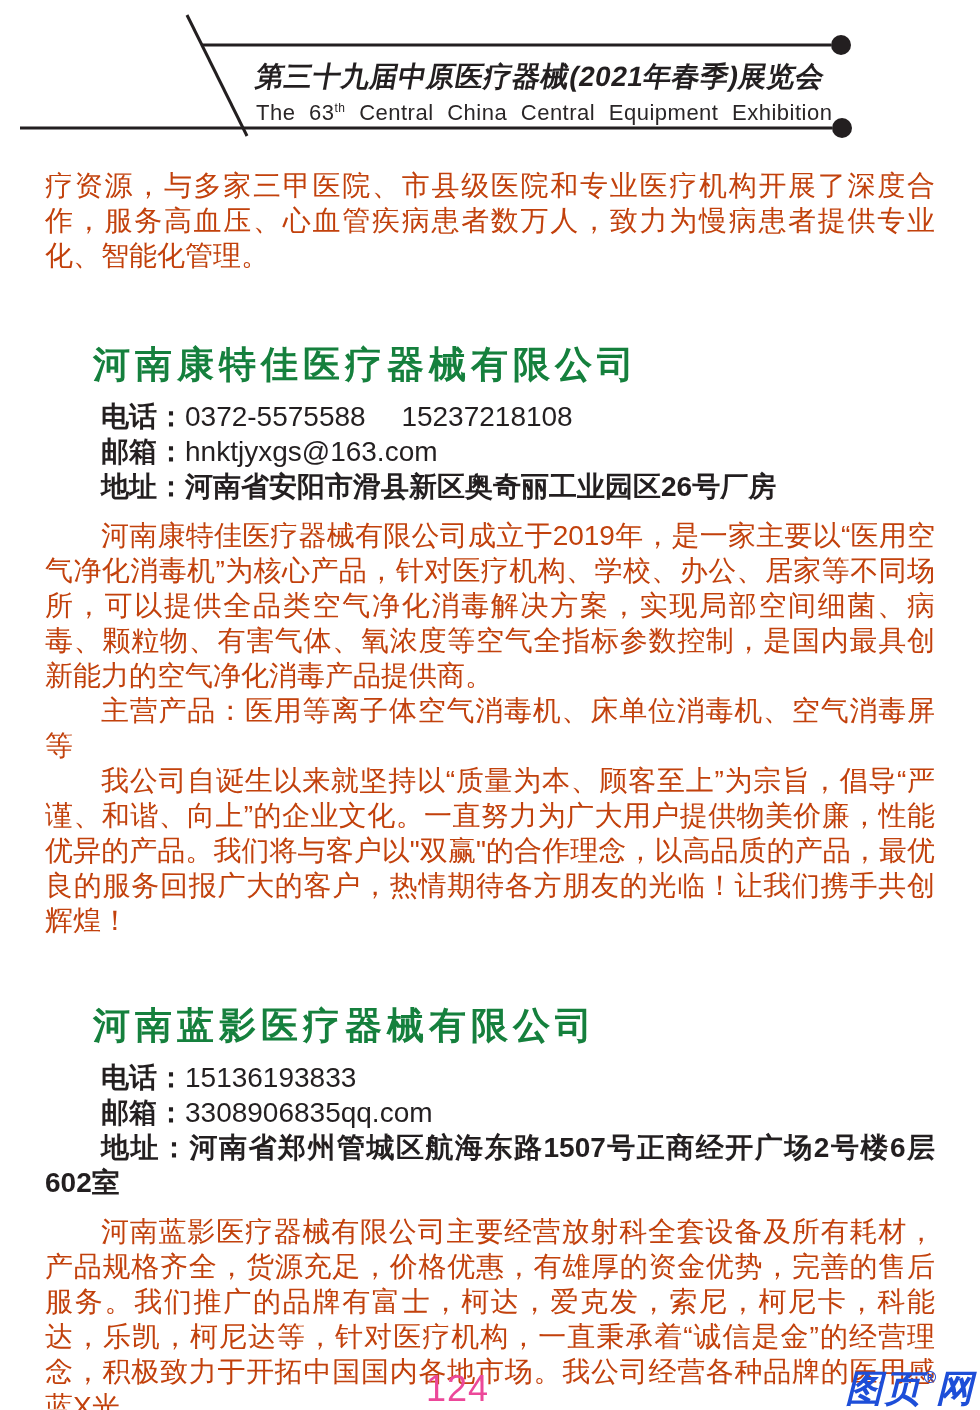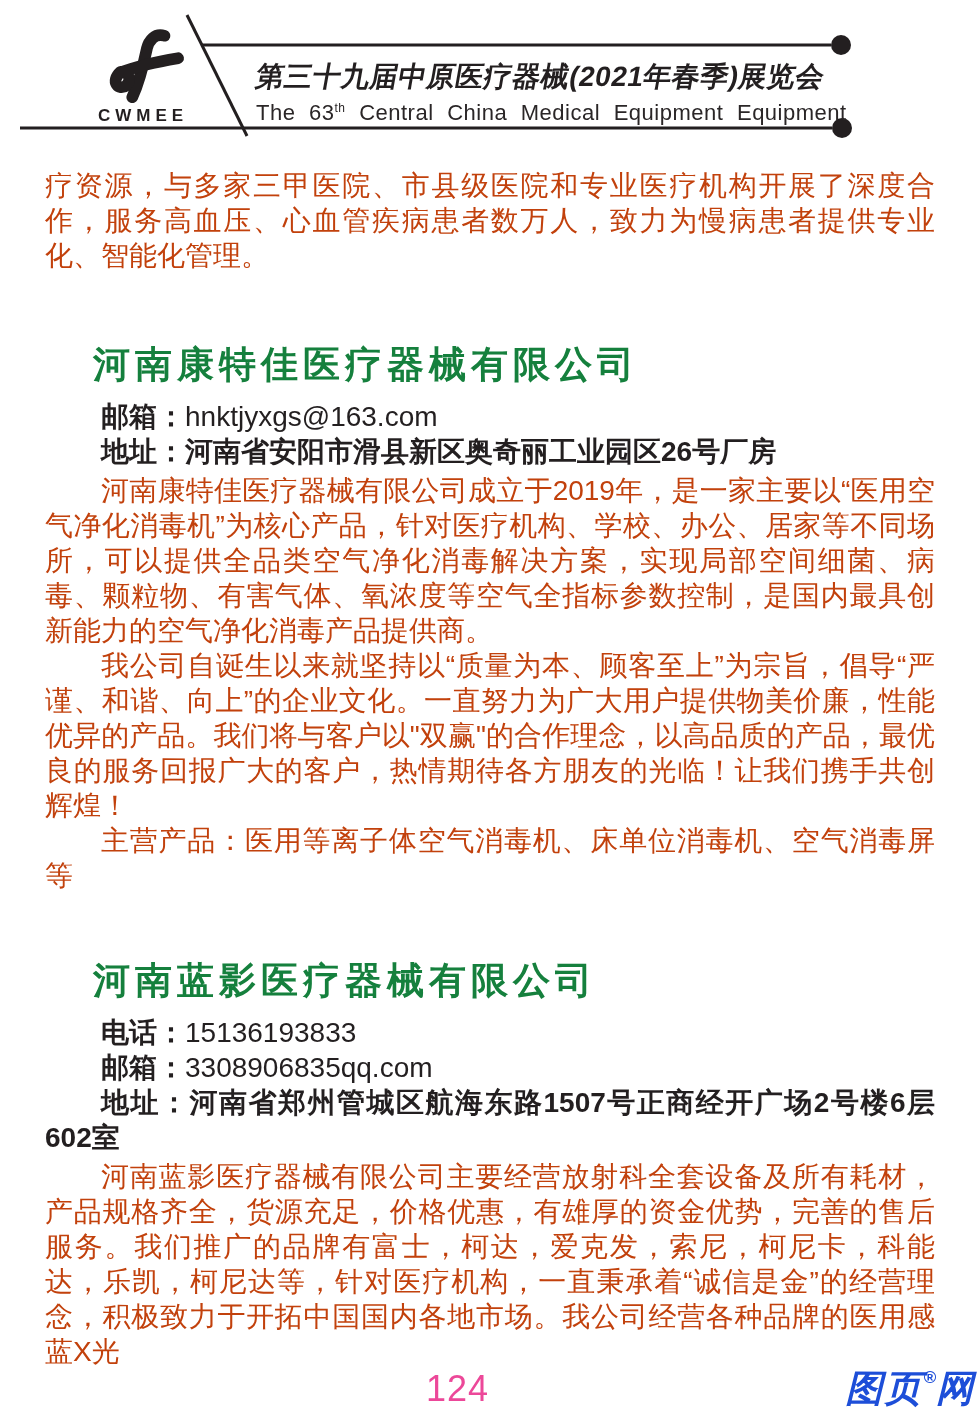--- a/index.html
+++ b/index.html
@@ -38,21 +38,21 @@
   .company-name{
     margin:0 0 12px 48px;font-size:37px;font-weight:bold;
     letter-spacing:5px;color:#15803d;line-height:44px;
   }
   .contact{
     margin:0;font-size:28px;line-height:35px;text-indent:2em;
     text-align:justify;white-space:normal;
   }
   .contact .label{font-weight:bold;}
   .contact.address{font-weight:bold;}
-  .paras{margin-top:4px;}
+  .paras{margin-top:14px;}
   
   .page-number{
     position:absolute;left:426px;top:1368px;
     font-size:36px;letter-spacing:1px;color:#ec4899;
   }
   .watermark{
     position:absolute;right:5px;top:1356px;
     font-weight:bold;font-size:37px;line-height:44px;
     letter-spacing:2px;
   }
@@ -65,50 +65,42 @@
 
   <div class="header">
     <svg class="header-deco" width="980" height="160" viewBox="0 0 980 160">
       <line x1="201" y1="45" x2="831" y2="45" stroke="#231f20" stroke-width="3"></line>
       <circle cx="841" cy="45" r="10" fill="#231f20"></circle>
       <line x1="20" y1="128" x2="832" y2="128" stroke="#231f20" stroke-width="3"></line>
       <circle cx="842" cy="128" r="10" fill="#231f20"></circle>
       <line x1="187" y1="15" x2="247" y2="136" stroke="#231f20" stroke-width="3"></line>
     </svg>
 
-    <div class="logo">
-      <svg class="logo-mark" width="86" height="78" viewBox="0 0 88 80">
-        <g fill="none" stroke="#231f20" stroke-width="12" stroke-linecap="round" stroke-linejoin="round">
-          <path d="M66 10 C56 7 50 15 48 23 C44 42 40 58 33 73"></path>
-          <path d="M21 47 C10 57 19 67 27 61 C33 55 29 45 20 48 C38 41 62 36 80 33"></path>
-        </g>
-      </svg>
-      <div class="logo-text">CWMEE</div>
-    </div>
 
     <div class="titles">
       <div class="title-cn">第三十九届中原医疗器械(2021年春季)展览会</div>
-      <div class="title-en"><span>The 63</span><sup>th</sup><span> Central China Medical Equipment Equipment</span></div>
+      <div class="title-en"><span>The 63</span><sup>th</sup><span> Central China Central Equipment Exhibition</span></div>
     </div>
   </div>
 
   <div class="content">
 
     <p class="para no-indent intro">疗资源，与多家三甲医院、市县级医院和专业医疗机构开展了深度合作，服务高血压、心血管疾病患者数万人，致力为慢病患者提供专业化、智能化管理。</p>
 
     <section class="company company-1">
       <h2 class="company-name">河南康特佳医疗器械有限公司</h2>
 
+      <p class="contact"><span class="label">电话：</span><span>0372-5575588　 15237218108</span></p>
       <p class="contact"><span class="label">邮箱：</span><span>hnktjyxgs@163.com</span></p>
       <p class="contact address"><span class="label">地址：</span><span>河南省安阳市滑县新区奥奇丽工业园区26号厂房</span></p>
 
       <div class="paras">
         <p class="para">河南康特佳医疗器械有限公司成立于2019年，是一家主要以“医用空气净化消毒机”为核心产品，针对医疗机构、学校、办公、居家等不同场所，可以提供全品类空气净化消毒解决方案，实现局部空间细菌、病毒、颗粒物、有害气体、氧浓度等空气全指标参数控制，是国内最具创新能力的空气净化消毒产品提供商。</p>
+        <p class="para">主营产品：医用等离子体空气消毒机、床单位消毒机、空气消毒屏等</p>
         <p class="para">我公司自诞生以来就坚持以“质量为本、顾客至上”为宗旨，倡导“严谨、和谐、向上”的企业文化。一直努力为广大用户提供物美价廉，性能优异的产品。我们将与客户以"双赢"的合作理念，以高品质的产品，最优良的服务回报广大的客户，热情期待各方朋友的光临！让我们携手共创辉煌！</p>
-        <p class="para">主营产品：医用等离子体空气消毒机、床单位消毒机、空气消毒屏等</p>
       </div>
     </section>
 
     <section class="company company-2">
       <h2 class="company-name">河南蓝影医疗器械有限公司</h2>
 
       <p class="contact"><span class="label">电话：</span><span>15136193833</span></p>
       <p class="contact"><span class="label">邮箱：</span><span>3308906835qq.com</span></p>
       <p class="contact address"><span class="label">地址：</span><span>河南省郑州管城区航海东路1507号正商经开广场2号楼6层602室</span></p>
 

